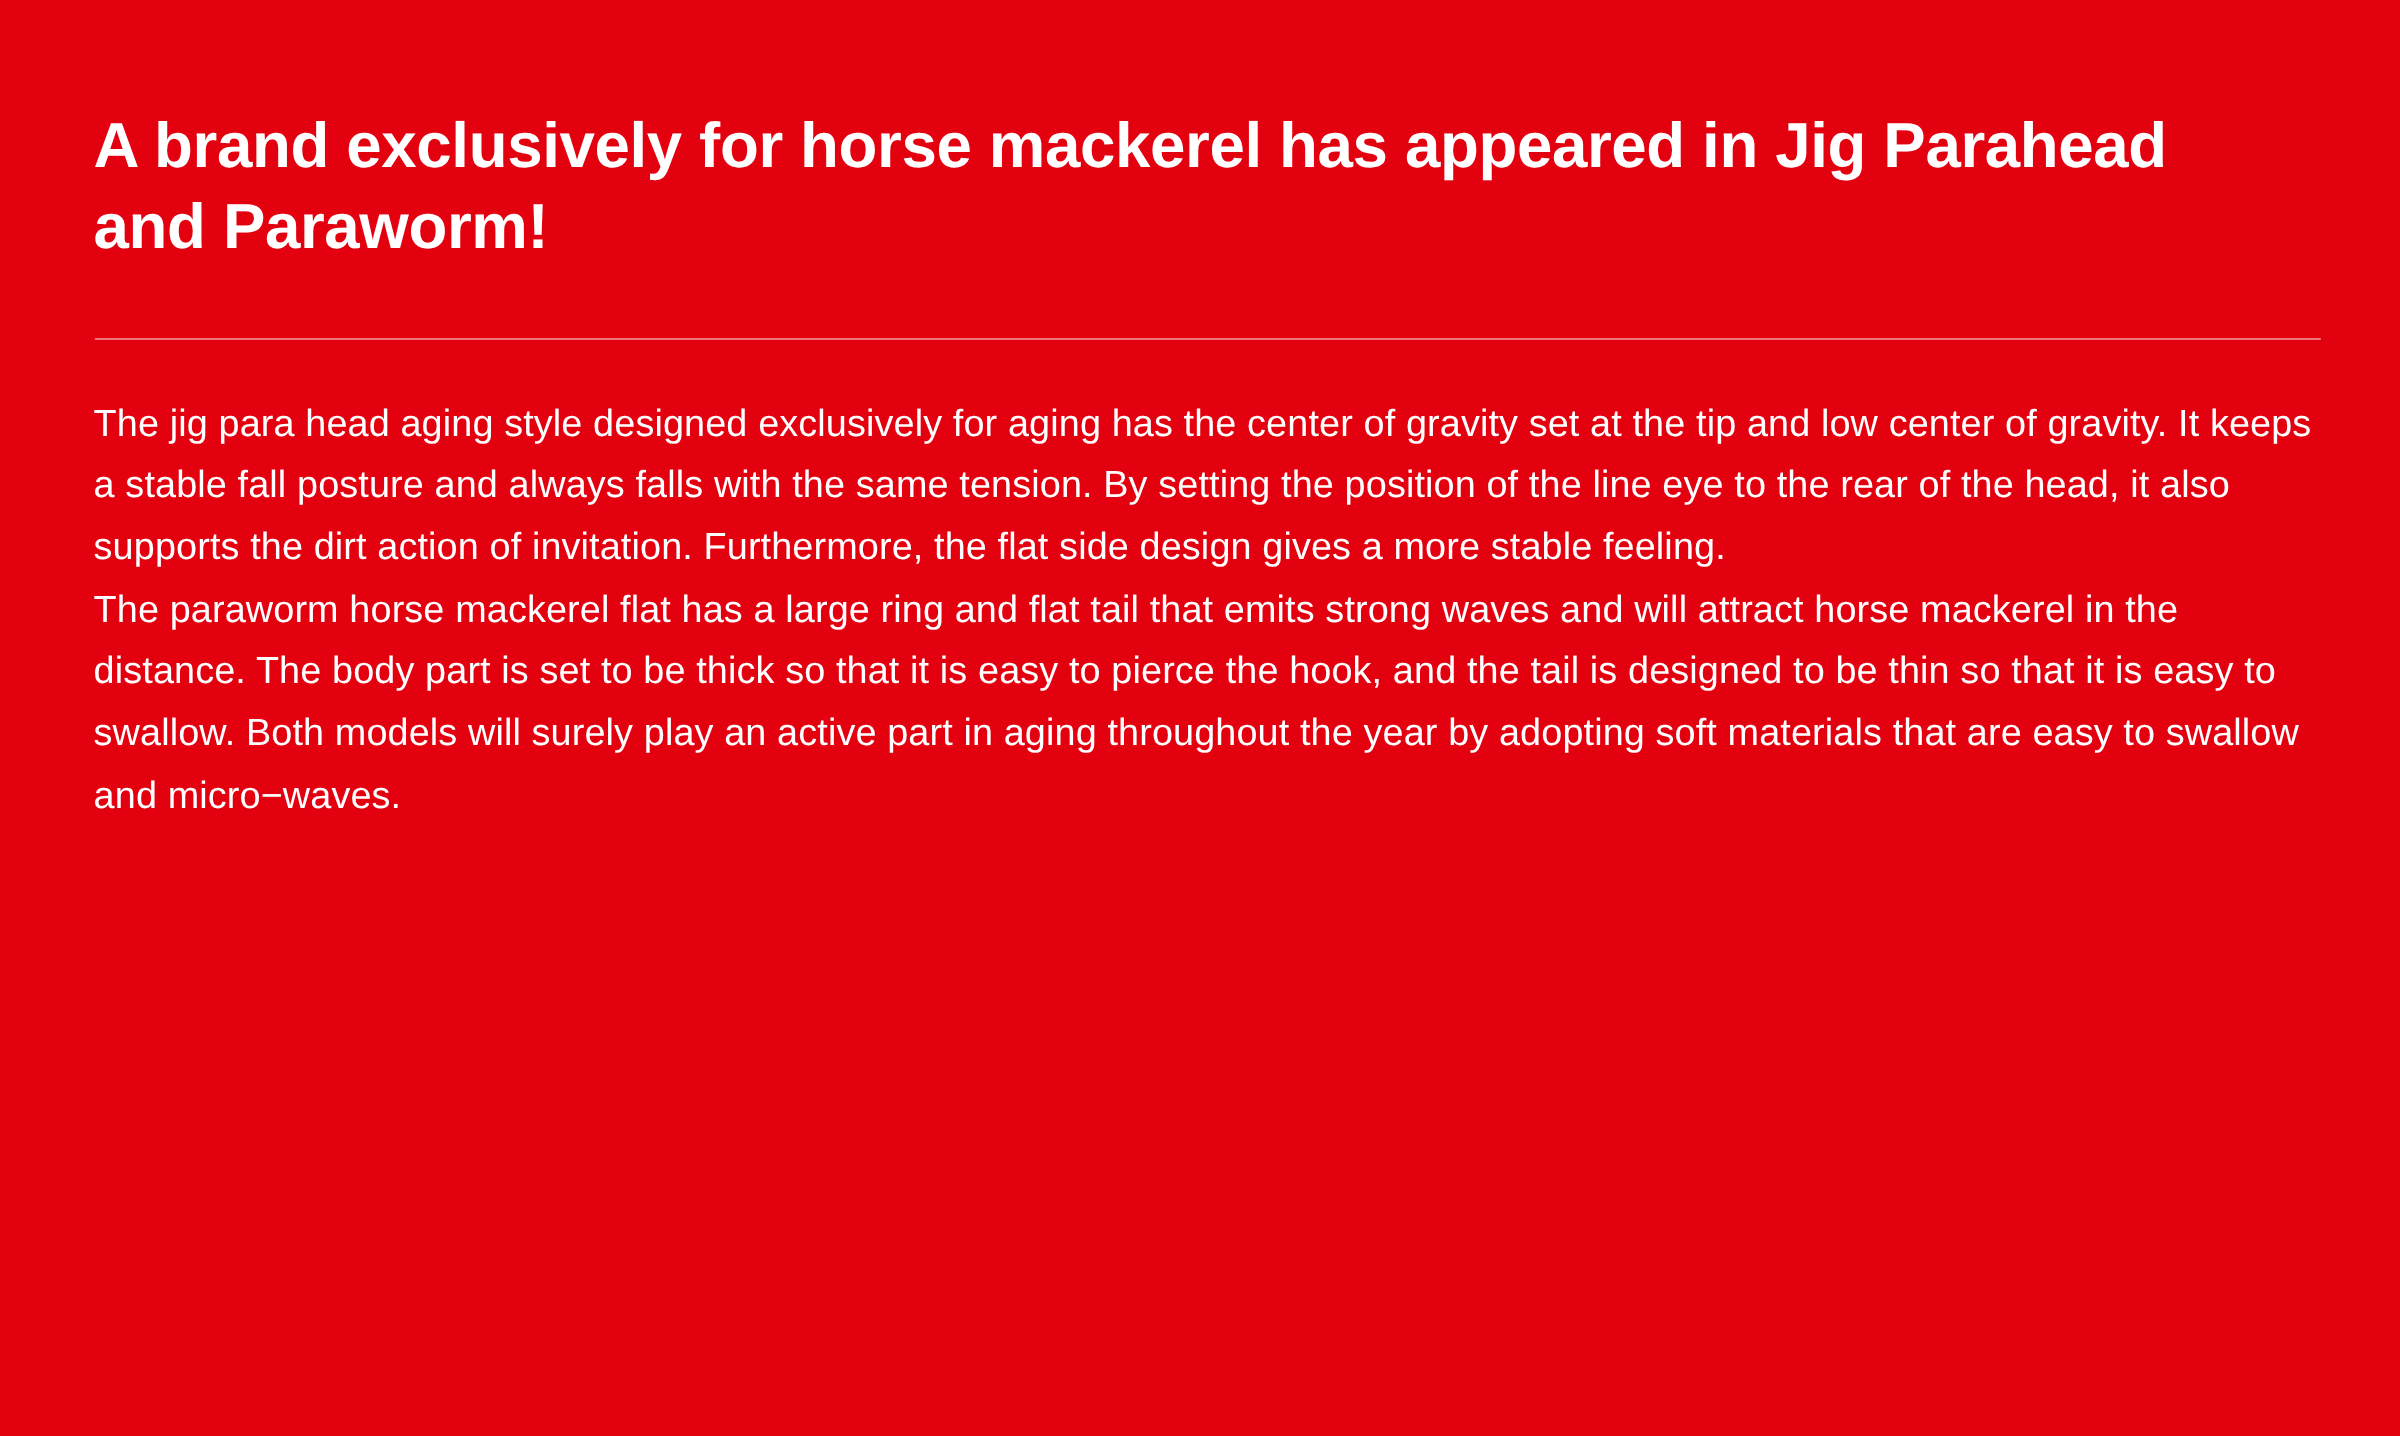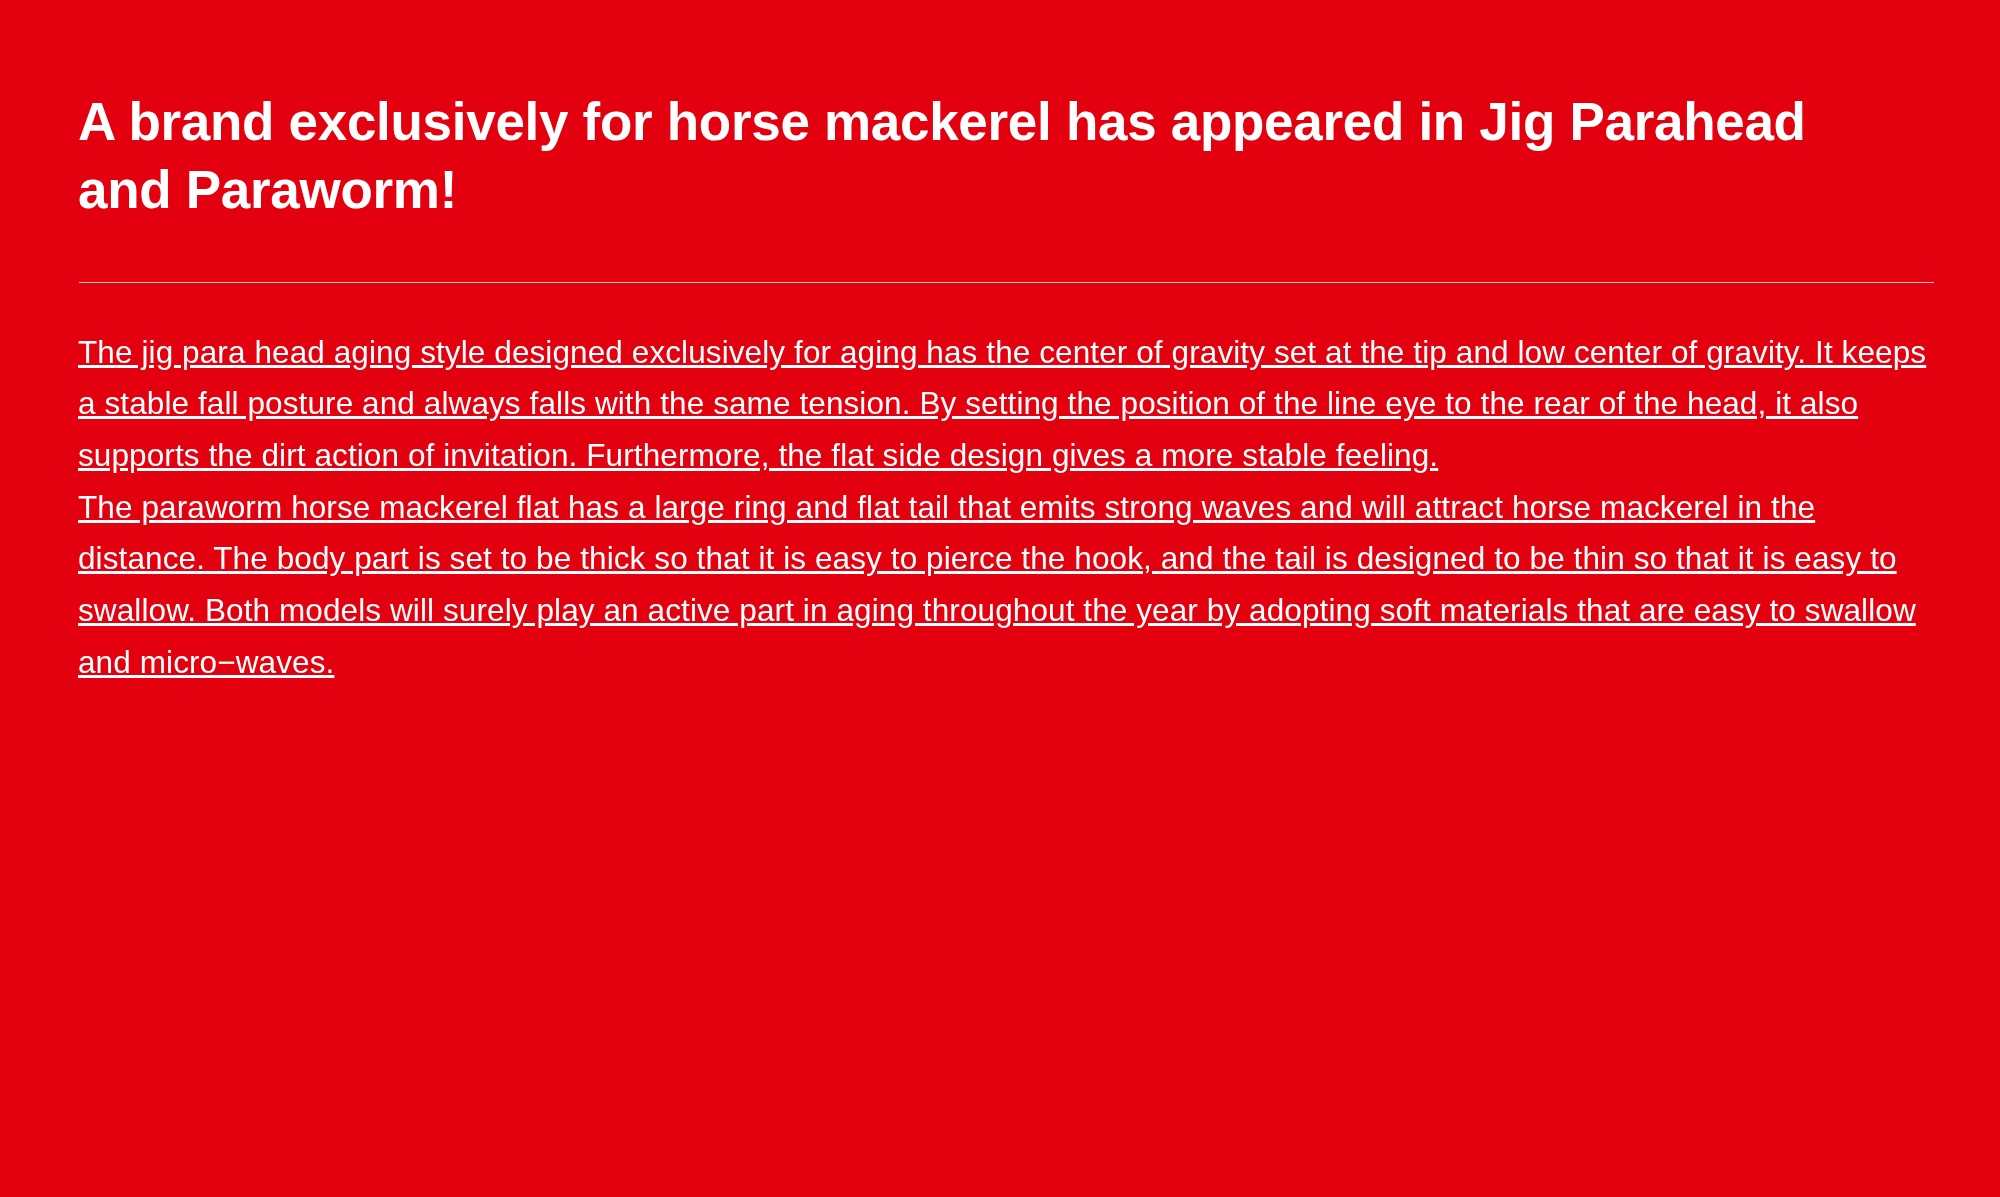--- a/index.html
+++ b/index.html
@@ -39,21 +39,20 @@
   .body-copy {
     margin-top: 44px;
     color: #ffffff;
     font-size: 31.5px;
     line-height: 1.64;
     letter-spacing: 0.1px;
     max-width: 1870px;
   }
   .body-copy p {
     margin: 0;
-    text-decoration: underline;
   }
 </style>
 </head>
 <body>
 
 <div class="page">
 
   <h1 class="article-title">A brand exclusively for horse mackerel has appeared in Jig Parahead and Paraworm!</h1>
 
   <div class="divider"></div>

